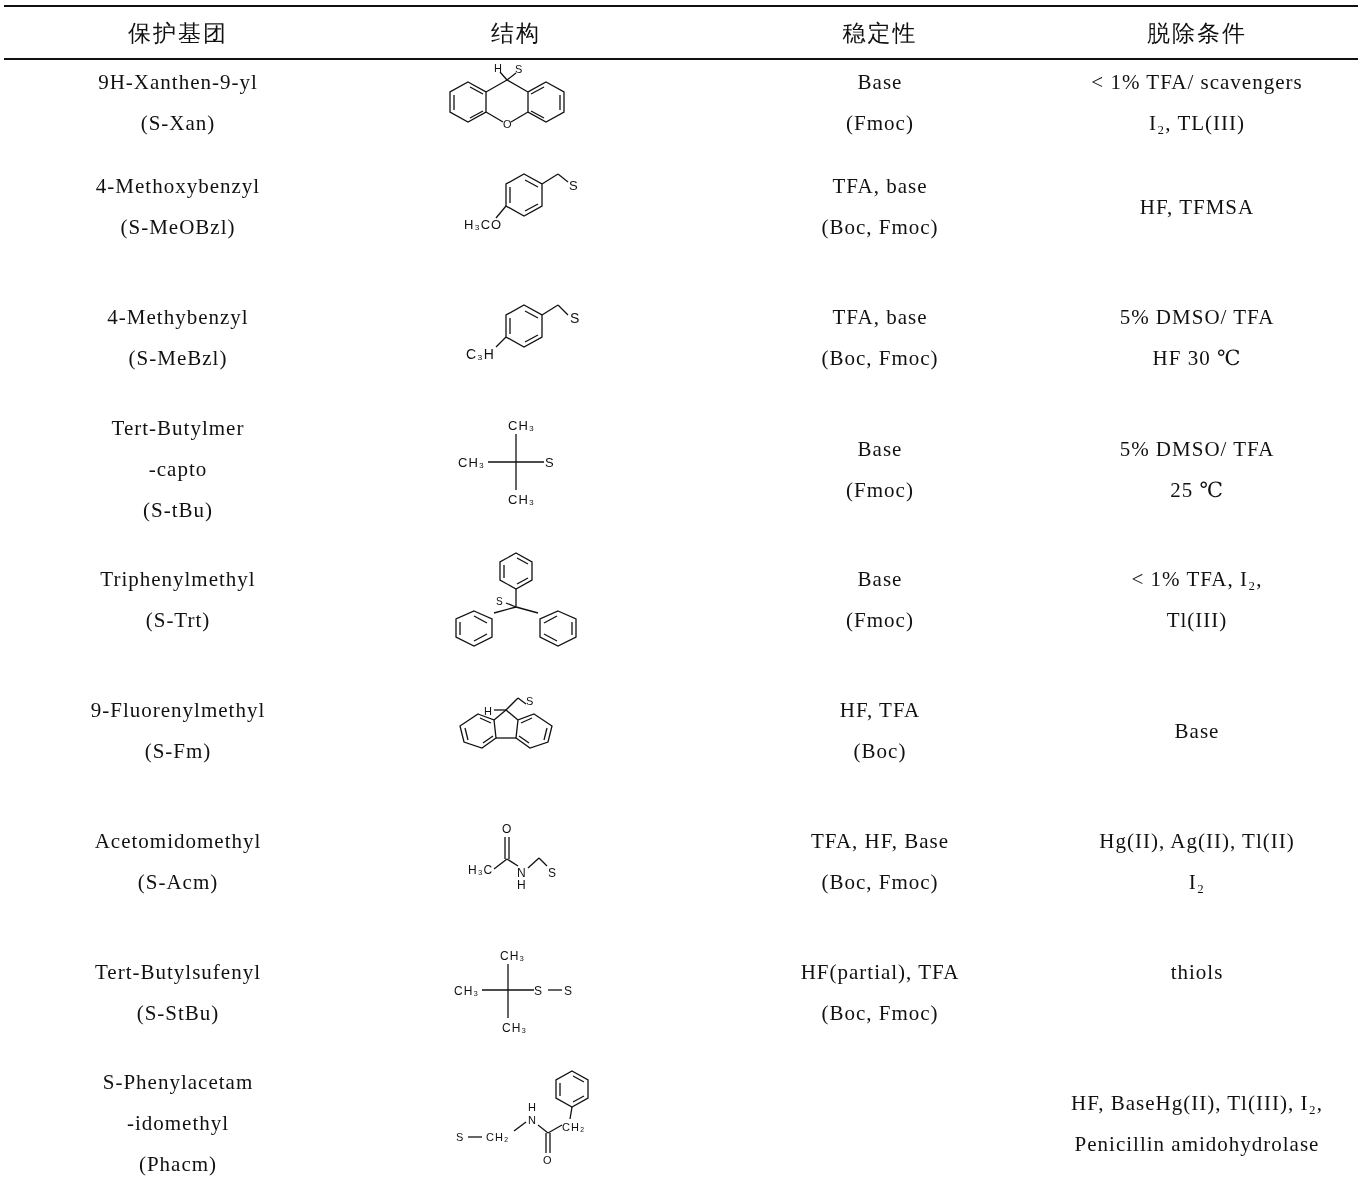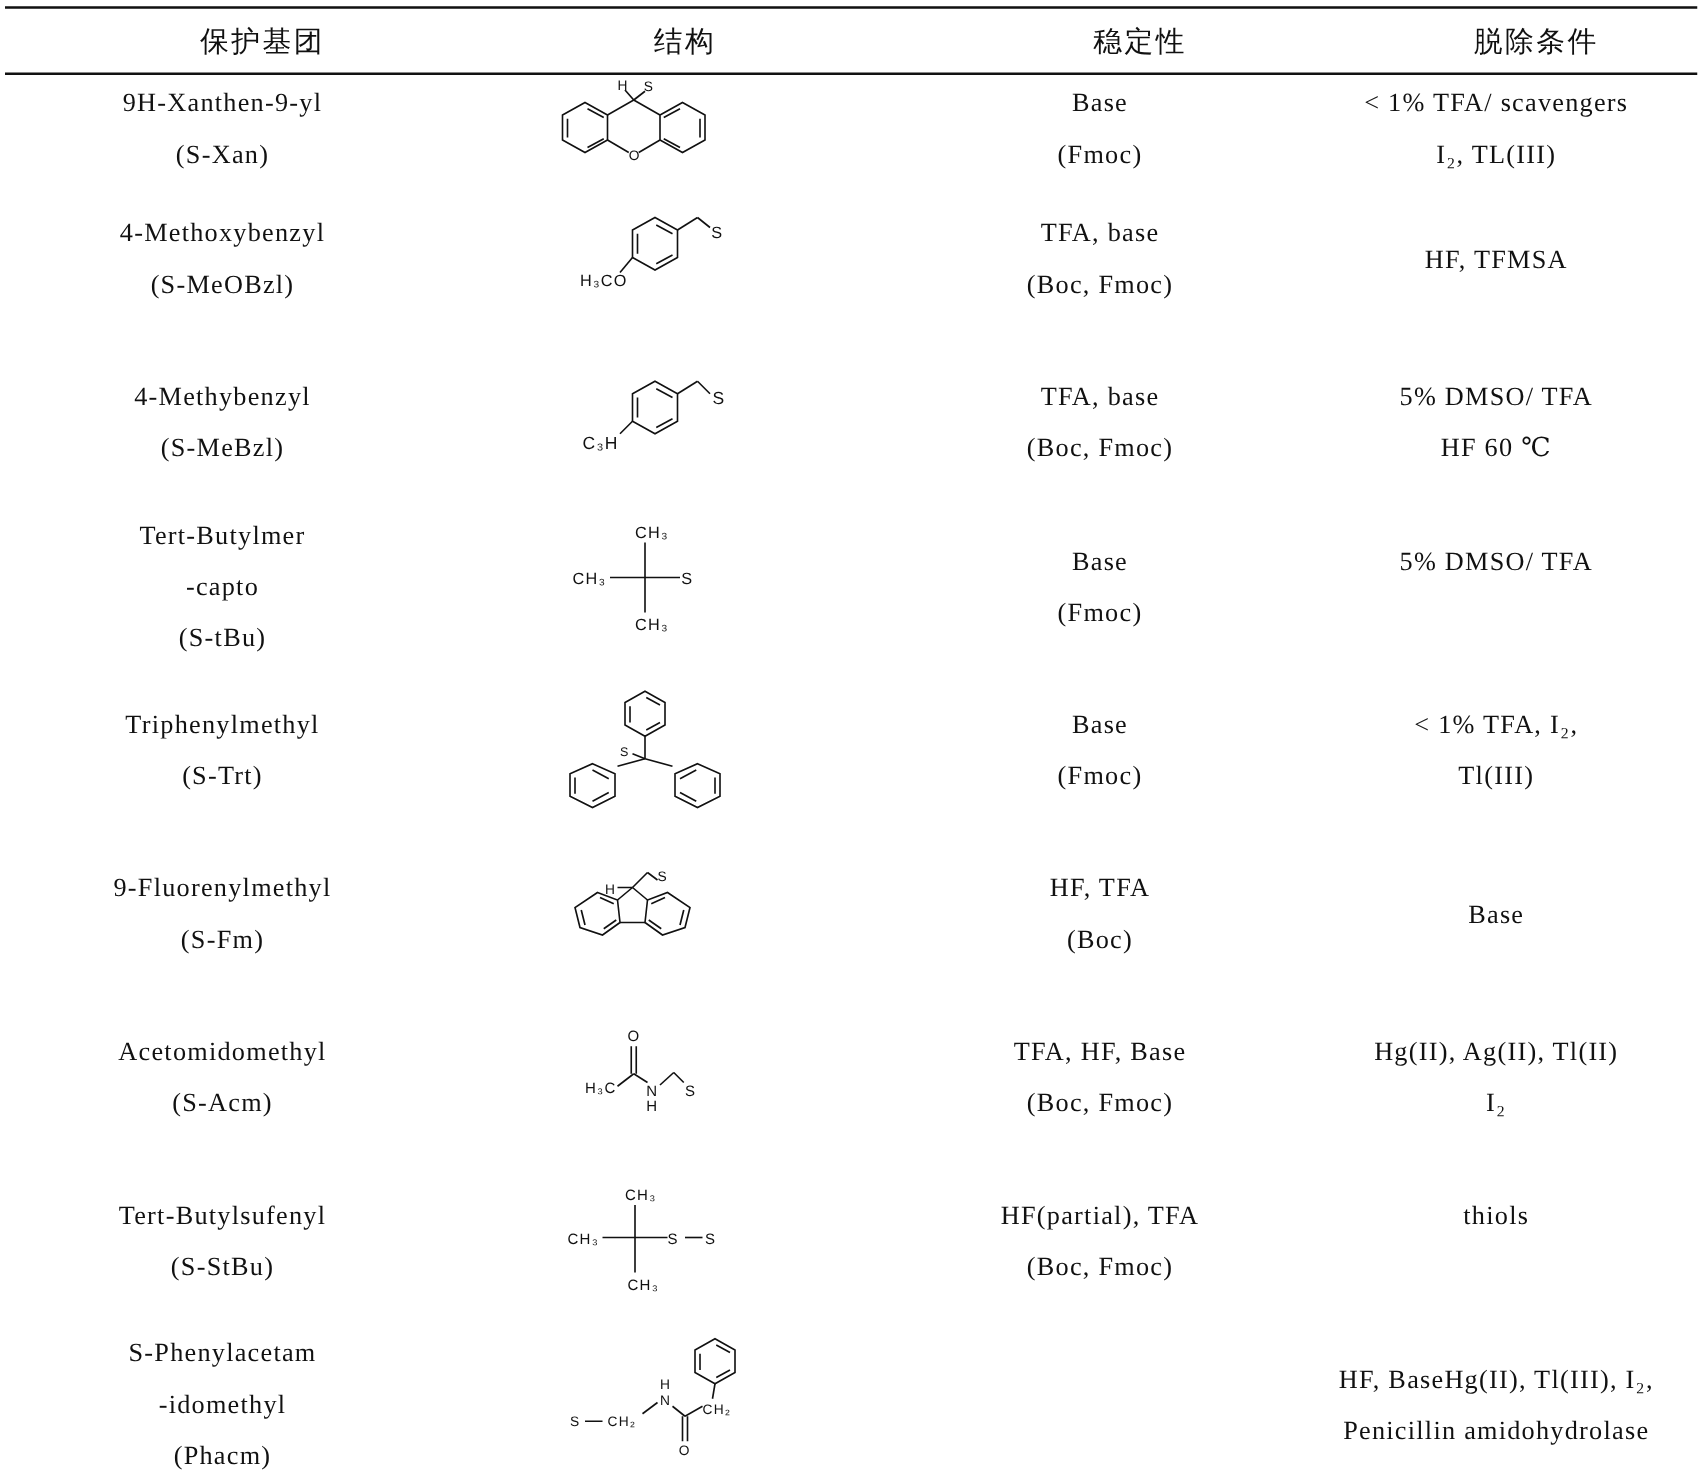--- a/index.html
+++ b/index.html
@@ -1,20 +1,20 @@
 <!DOCTYPE html>
 <html><head>
 <meta charset="utf-8">
 <style>
   html, body { margin:0; padding:0; background:#ffffff; }
   body { width:1358px; height:1180px; position:relative; overflow:hidden;
          font-family:"Liberation Serif","DejaVu Serif",serif; color:#111; }
   .rule-top { position:absolute; left:4px; right:0; top:5px; height:2px; background:#111; }
   .rule-head { position:absolute; left:4px; right:0; top:58px; height:2px; background:#111; }
-  .hdr { position:absolute; top:18px; height:36px; font-size:23px; text-align:center; letter-spacing:2px;margin-left:32px; }
+  .hdr { position:absolute; top:18px; height:36px; font-size:23px; text-align:center; letter-spacing:2px; }
   .row { position:absolute; left:0; width:1358px; }
   .cell { position:absolute; top:0; text-align:center; font-size:21px; line-height:41px; letter-spacing:1px; }
   .c1 { left:0; width:356px; }
   .c2 { left:356px; width:320px; }
   .c3 { left:700px; width:360px;font-family:Liberation Serif, serif; }
   .c4 { left:1036px; width:322px; }
   .line { display:block; white-space:nowrap;text-align:center; }
   .struct svg { display:block; margin:0 auto; }
   svg text { font-family:"Liberation Sans","DejaVu Sans",sans-serif; fill:#111; }
   svg line, svg polygon, svg polyline { stroke:#111; stroke-width:1.3; fill:none; }
@@ -110,21 +110,21 @@
       <text x="144" y="26" font-size="14">S</text>
       <text x="40" y="62" font-size="14">C₃H</text>
     </svg>
   </div>
   <div class="cell c3">
     <span class="line">TFA, base</span>
     <span class="line">(Boc, Fmoc)</span>
   </div>
   <div class="cell c4">
     <span class="line">5% DMSO/ TFA</span>
-    <span class="line">HF   60 ℃</span>
+    <span class="line">HF   30 ℃</span>
   </div>
 </div>
 
 <div class="row" style="top:408px;">
   <div class="cell c1">
     <span class="line">Tert-Butylmer</span>
     <span class="line">-capto</span>
     <span class="line">(S-tBu)</span>
   </div>
   <div class="cell c2 struct" style="top:4px;">
@@ -136,20 +136,21 @@
       <text x="99" y="55" font-size="13">S</text>
       <text x="62" y="92" font-size="13">CH₃</text>
     </svg>
   </div>
   <div class="cell c3" style="top:21px;">
     <span class="line">Base</span>
     <span class="line">(Fmoc)</span>
   </div>
   <div class="cell c4" style="top:21px;">
     <span class="line">5% DMSO/ TFA</span>
+    <span class="line">25 ℃</span>
   </div>
 </div>
 
 <div class="row" style="top:559px;">
   <div class="cell c1">
     <span class="line">Triphenylmethyl</span>
     <span class="line">(S-Trt)</span>
   </div>
   <div class="cell c2 struct" style="top:-12px;">
     <svg width="160" height="104" viewBox="0 0 160 104">

